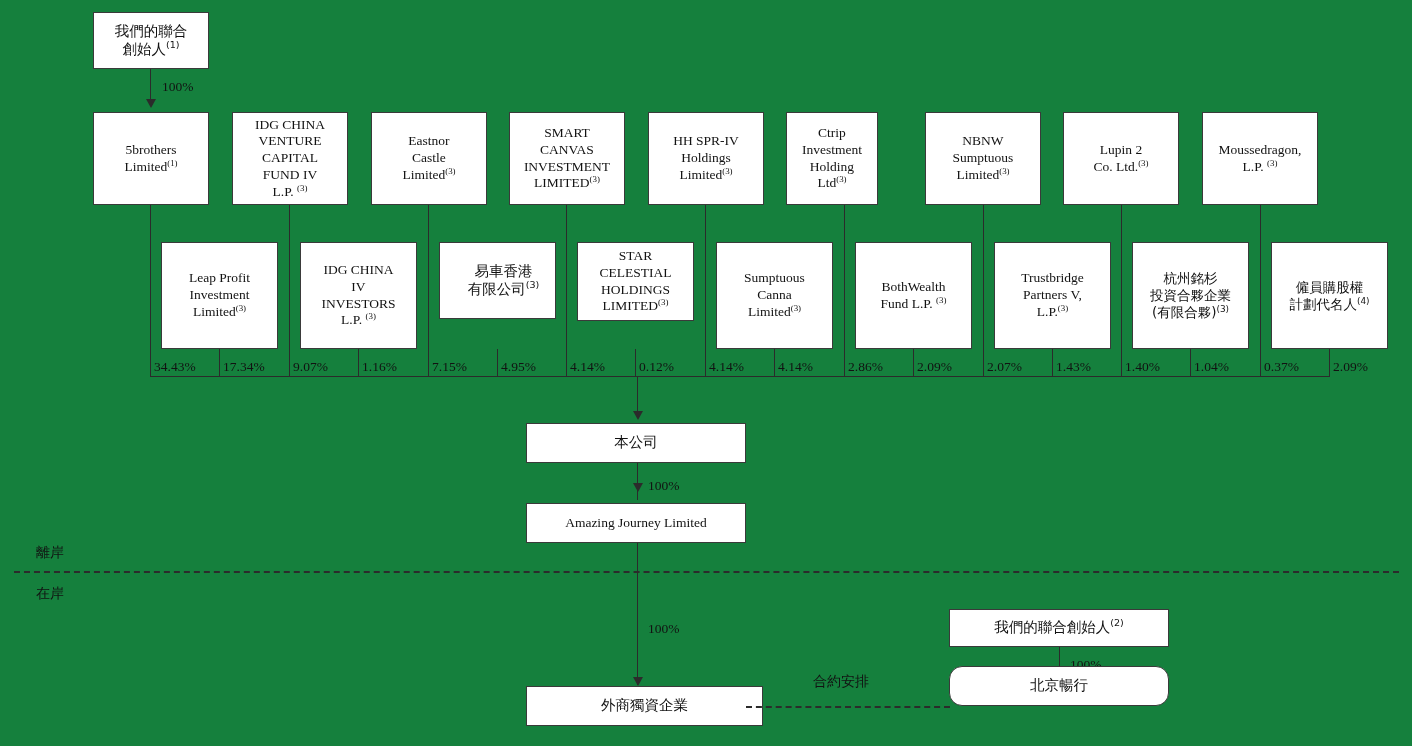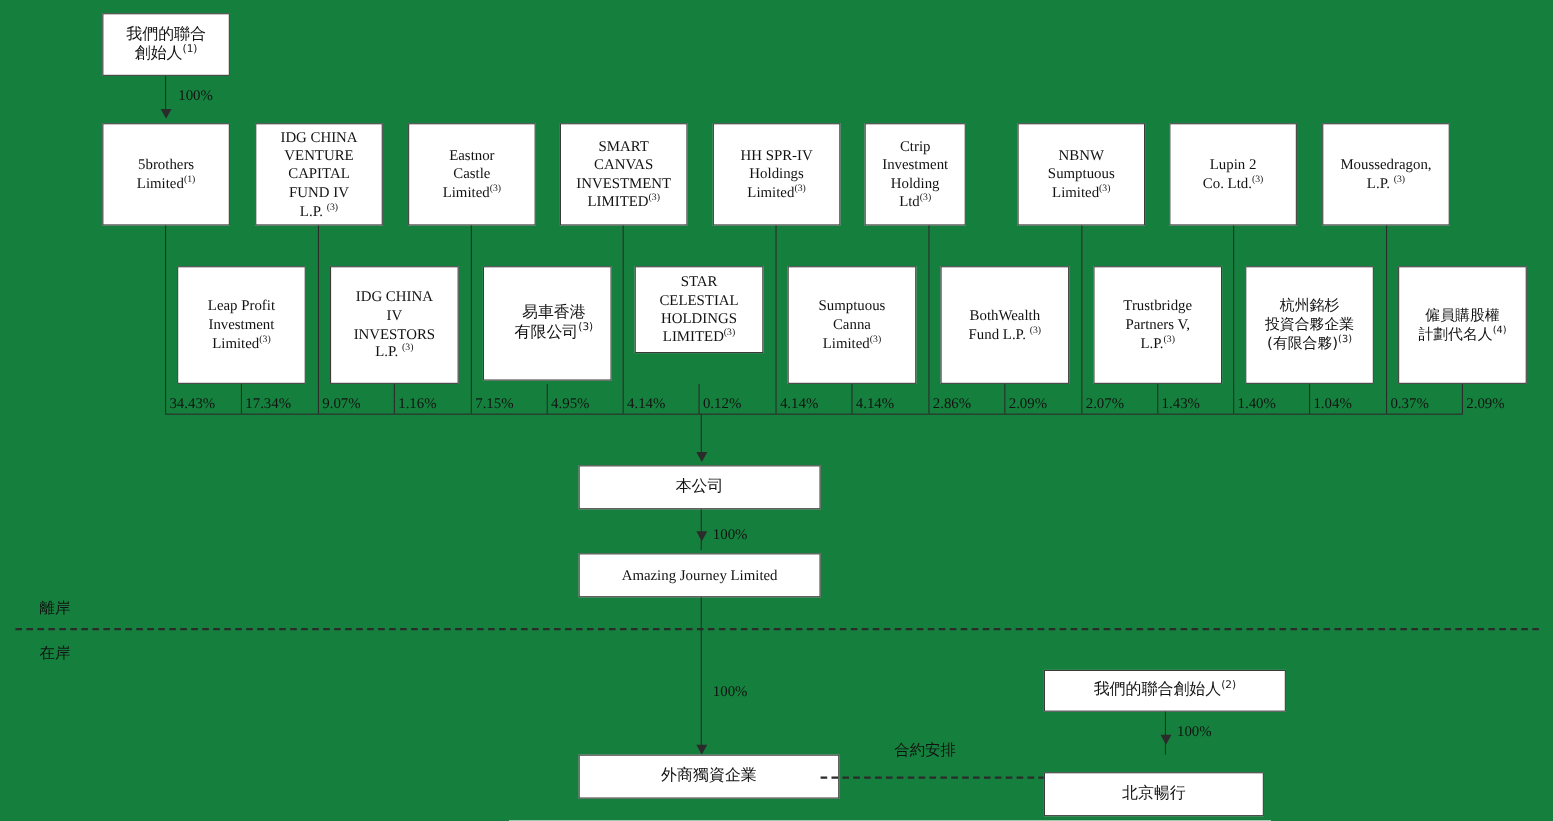--- a/index.html
+++ b/index.html
@@ -147,21 +147,21 @@
     <span class="txt"><span>Leap Profit
 Investment
 Limited</span><sup>(3)</sup></span>
   </div>
   <div class="box t-en" style="left:300px; top:242px; width:117px; height:107px;">
     <span class="txt"><span>IDG CHINA
 IV
 INVESTORS
 L.P. </span><sup>(3)</sup></span>
   </div>
-  <div class="box t-cn" style="left:439px; top:242px; width:117px; height:104px;padding-left:12px;">
+  <div class="box t-cn" style="left:439px; top:242px; width:117px; height:77px;padding-left:12px;">
     <span class="txt"><span>易車香港
 有限公司</span><sup>(3)</sup></span>
   </div>
   <div class="box t-en" style="left:577px; top:242px; width:117px; height:79px;">
     <span class="txt"><span>STAR
 CELESTIAL
 HOLDINGS
 LIMITED</span><sup>(3)</sup></span>
   </div>
   <div class="box t-en" style="left:716px; top:242px; width:117px; height:107px;">
@@ -259,17 +259,17 @@
   <div class="dashline-h" style="left:746px; top:706px; width:204px;"></div>
   <div class="lbl-cn" style="left:813px; top:673px;">合約安排</div>
 
   <div class="box t-cn" style="left:949px; top:609px; width:220px; height:38px;">
     <span class="txt"><span>我們的聯合創始人</span><sup>(2)</sup></span>
   </div>
   <div class="vline" style="left:1059px; top:647px; height:39px;"></div>
   <div class="arrowhead" style="left:1054.5px; top:668px;"></div>
   <div class="pct" style="left:1070px; top:657px;">100%</div>
 
-  <div class="box t-cn" style="left:949px; top:702px; width:200px; height:40px;">
+  <div class="box t-cn" style="left:949px; top:666px; width:220px; height:40px;border-radius:13px;">
     <span class="txt">北京暢行</span>
   </div>
 
 </div>
 
 </body></html>

